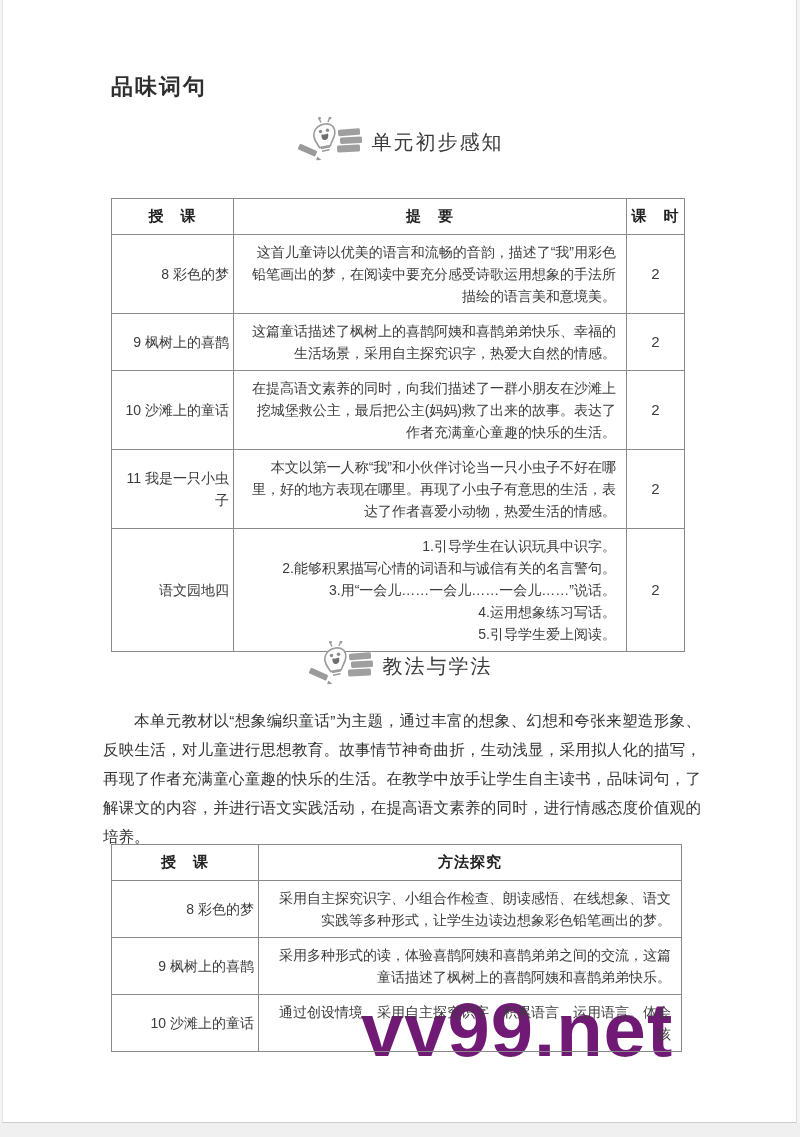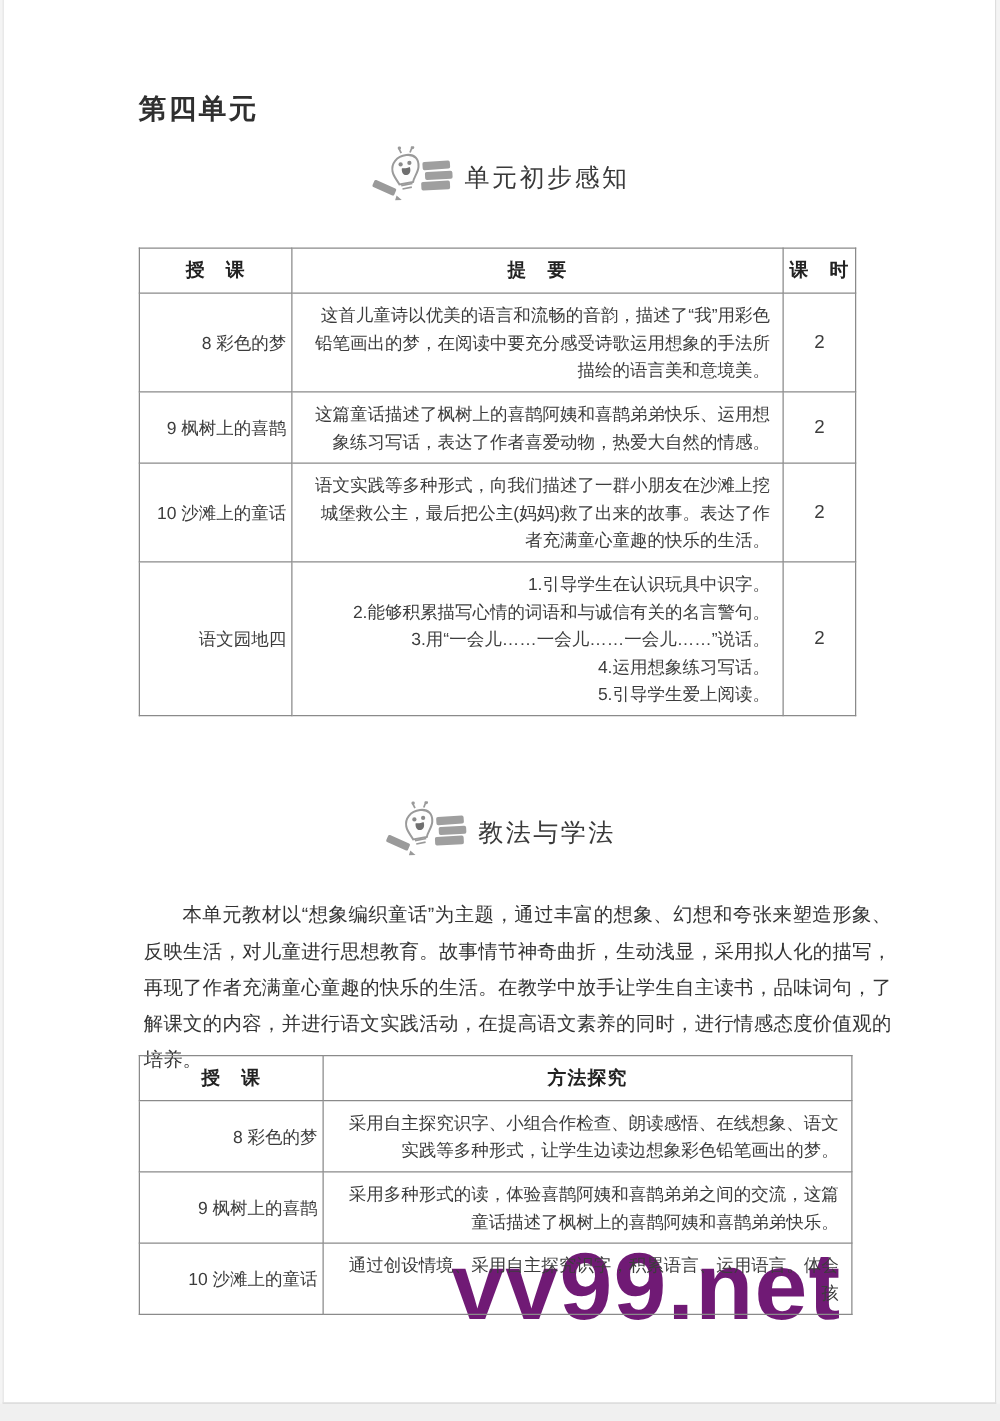--- a/index.html
+++ b/index.html
@@ -62,21 +62,21 @@
   td {
     font-size:14px; line-height:22px;
     padding:6px 10px;
     text-align:right;
   }
   td.lesson  { padding-left:9px; padding-right:4px; }
   td.hours   { text-align:center; font-size:15px; }
   td.multiline { white-space:pre-line; }
   .intro {
     position:absolute; left:100px; top:706px;
-    width:598px; margin:12px;
+    width:598px; margin:0;
     font-size:15.5px; line-height:29px;
     color:#333333; text-align:justify;
     text-indent:2em;
   }
   .watermark {
     position:absolute; left:358px; top:986px;
     font-size:76px; font-weight:700;
     color:#701a75; letter-spacing:1px;
     user-select:none; z-index:0;
   }
@@ -84,21 +84,21 @@
 </style>
 </head>
 <body>
 
 <div class="page">
 
   <div class="watermark">vv99.net</div>
 
   <div class="content-layer">
 
-    <h1 class="unit-title">第四单元</h1>
+    <h1 class="unit-title">品味词句</h1>
 
     <div class="section-header first">
       <svg class="section-icon" viewBox="0 0 68 50" xmlns="http://www.w3.org/2000/svg">
         <g fill="none" stroke="#9a9a9a" stroke-width="1.6">
           <path d="M29 7 C21 8 17 14 18 20 C18.8 24.5 22 27.5 23.5 30.5 L34.5 28.5 C35 25 38.5 21 38.8 16.5 C39.2 10.5 36 6.2 29 7 Z" fill="#fdfdfd"></path>
           <path d="M25 31.5 L34 29.8" stroke-width="1.4"></path>
           <path d="M26 34.2 L33.5 32.7" stroke-width="1.4"></path>
           <path d="M25 5.5 L23 1.5" stroke-width="1.4"></path>
           <path d="M32 5 L33.5 1.2" stroke-width="1.4"></path>
         </g>
@@ -134,26 +134,31 @@
         </tr>
       </thead>
       <tbody>
         <tr>
           <td class="lesson">8 彩色的梦</td>
           <td>这首儿童诗以优美的语言和流畅的音韵，描述了“我”用彩色铅笔画出的梦，在阅读中要充分感受诗歌运用想象的手法所描绘的语言美和意境美。</td>
           <td class="hours">2</td>
         </tr>
         <tr>
           <td class="lesson">9 枫树上的喜鹊</td>
-          <td>这篇童话描述了枫树上的喜鹊阿姨和喜鹊弟弟快乐、运用想象练习写话，表达了作者喜爱动物，热爱大自然的情感。</td>
+          <td>这篇童话描述了枫树上的喜鹊阿姨和喜鹊弟弟快乐、幸福的生活场景，采用自主探究识字，热爱大自然的情感。</td>
           <td class="hours">2</td>
         </tr>
         <tr>
           <td class="lesson">10 沙滩上的童话</td>
-          <td>语文实践等多种形式，向我们描述了一群小朋友在沙滩上挖城堡救公主，最后把公主(妈妈)救了出来的故事。表达了作者充满童心童趣的快乐的生活。</td>
+          <td>在提高语文素养的同时，向我们描述了一群小朋友在沙滩上挖城堡救公主，最后把公主(妈妈)救了出来的故事。表达了作者充满童心童趣的快乐的生活。</td>
+          <td class="hours">2</td>
+        </tr>
+        <tr>
+          <td class="lesson">11 我是一只小虫子</td>
+          <td>本文以第一人称“我”和小伙伴讨论当一只小虫子不好在哪里，好的地方表现在哪里。再现了小虫子有意思的生活，表达了作者喜爱小动物，热爱生活的情感。</td>
           <td class="hours">2</td>
         </tr>
         <tr>
           <td class="lesson">语文园地四</td>
           <td class="multiline">1.引导学生在认识玩具中识字。
 2.能够积累描写心情的词语和与诚信有关的名言警句。
 3.用“一会儿……一会儿……一会儿……”说话。
 4.运用想象练习写话。
 5.引导学生爱上阅读。</td>
           <td class="hours">2</td>

